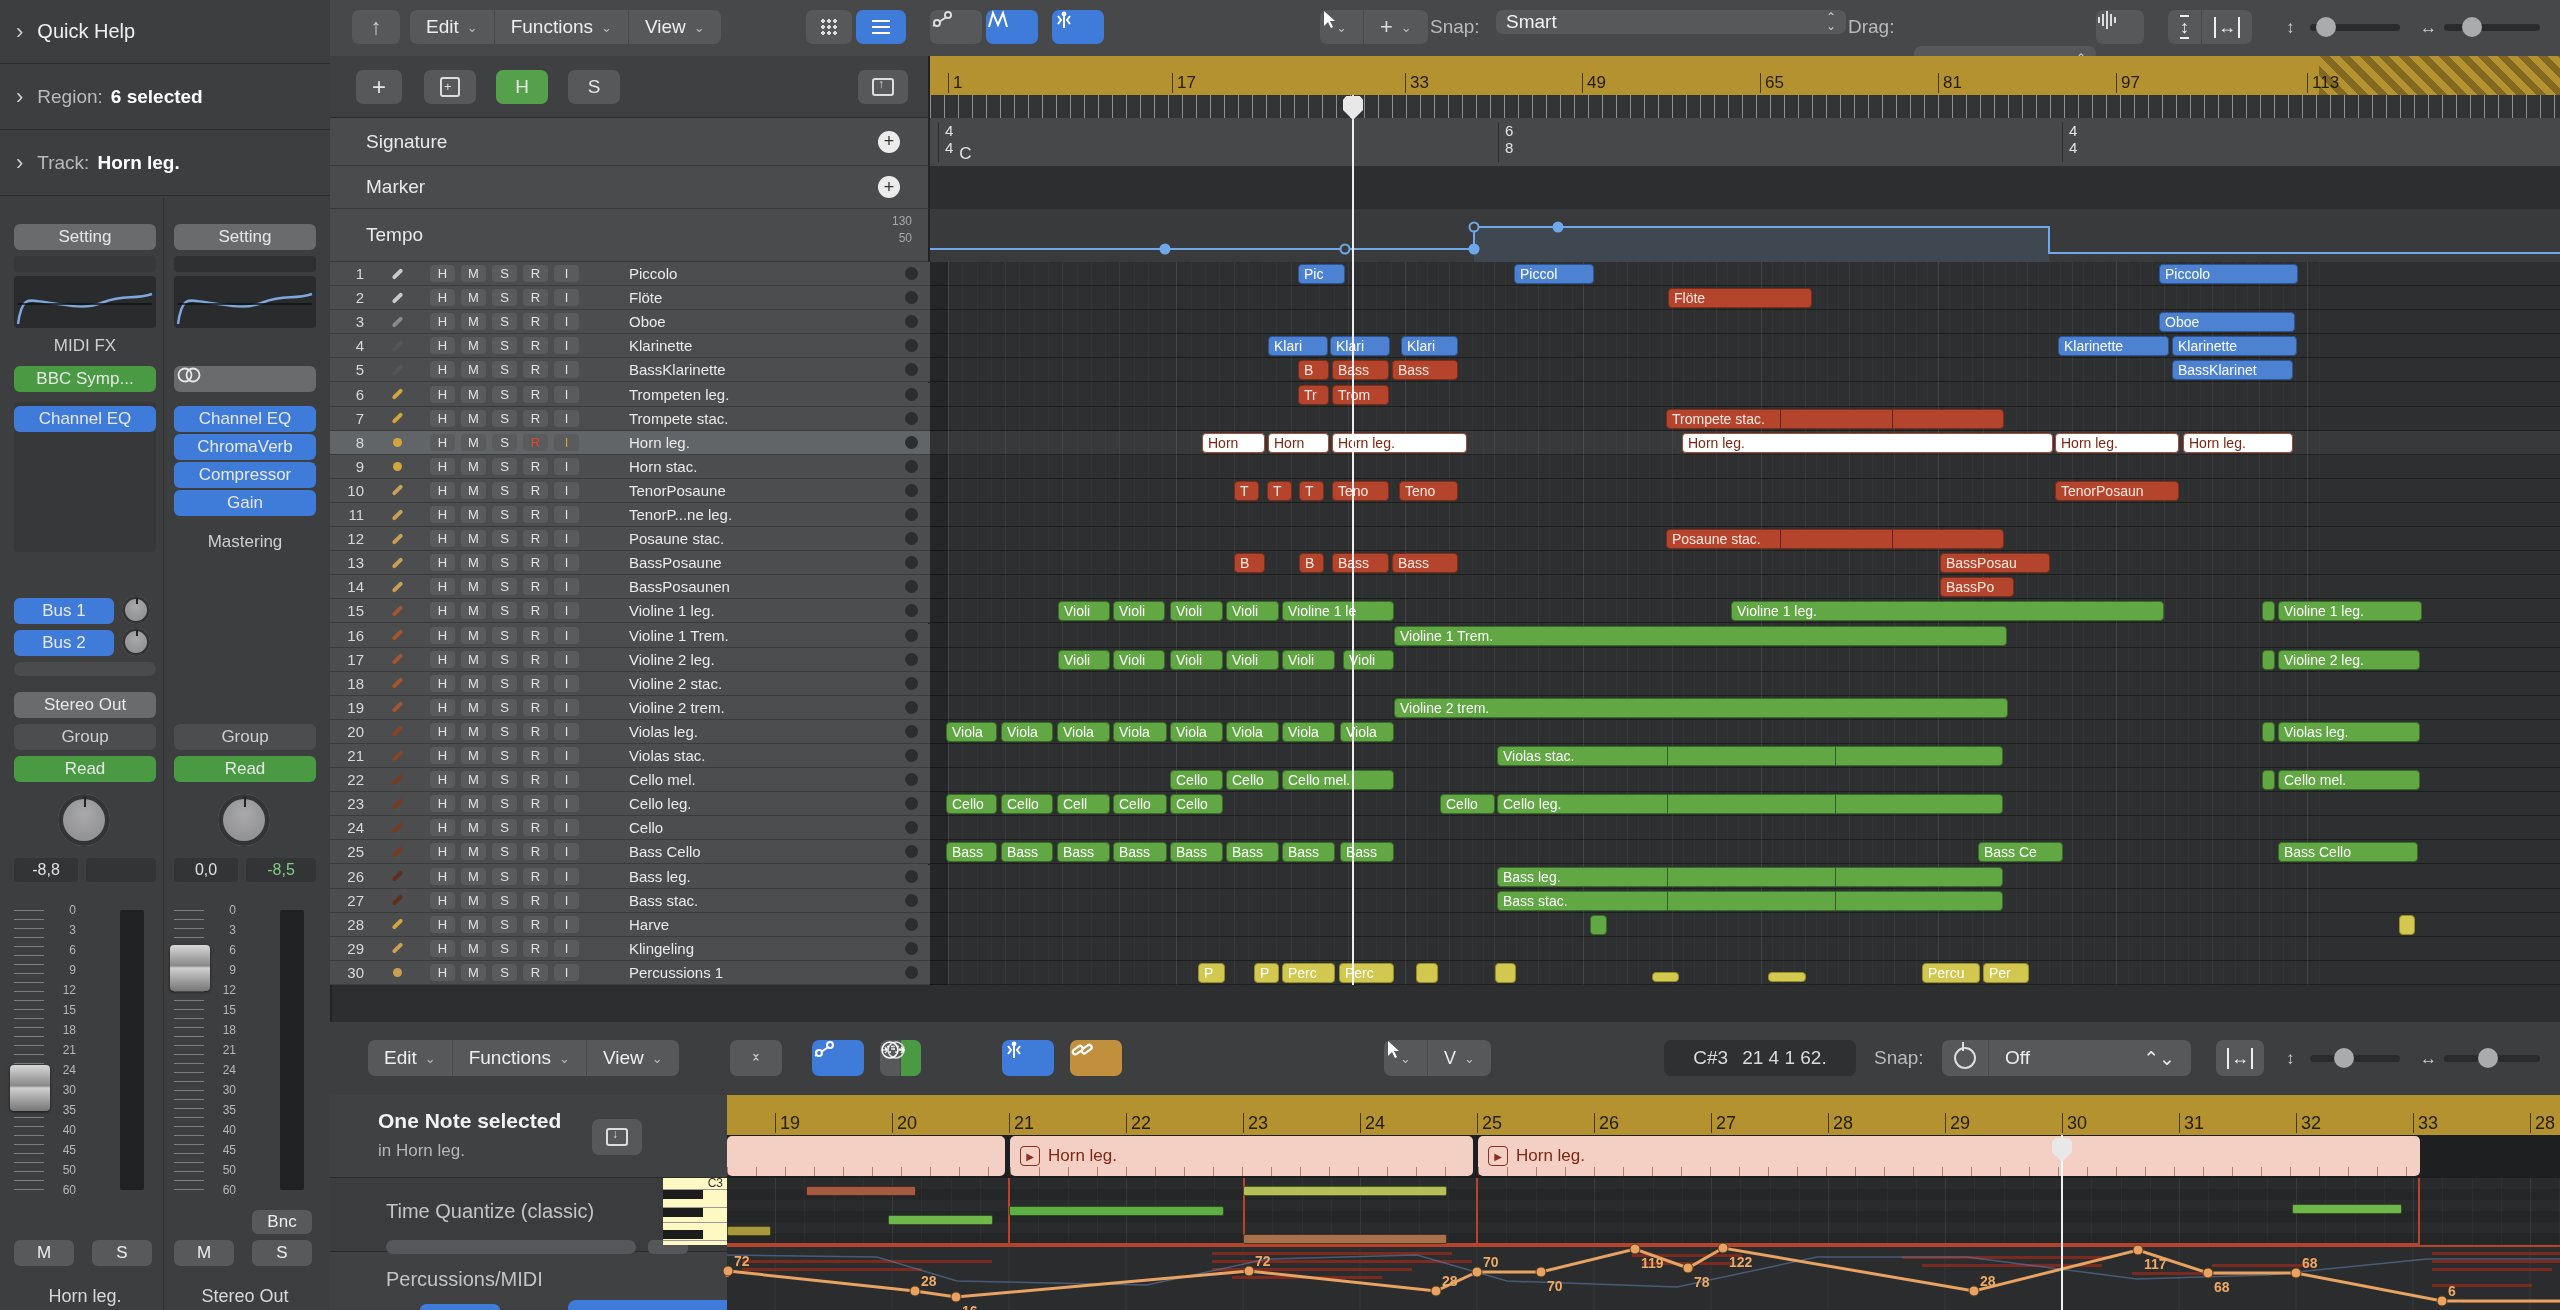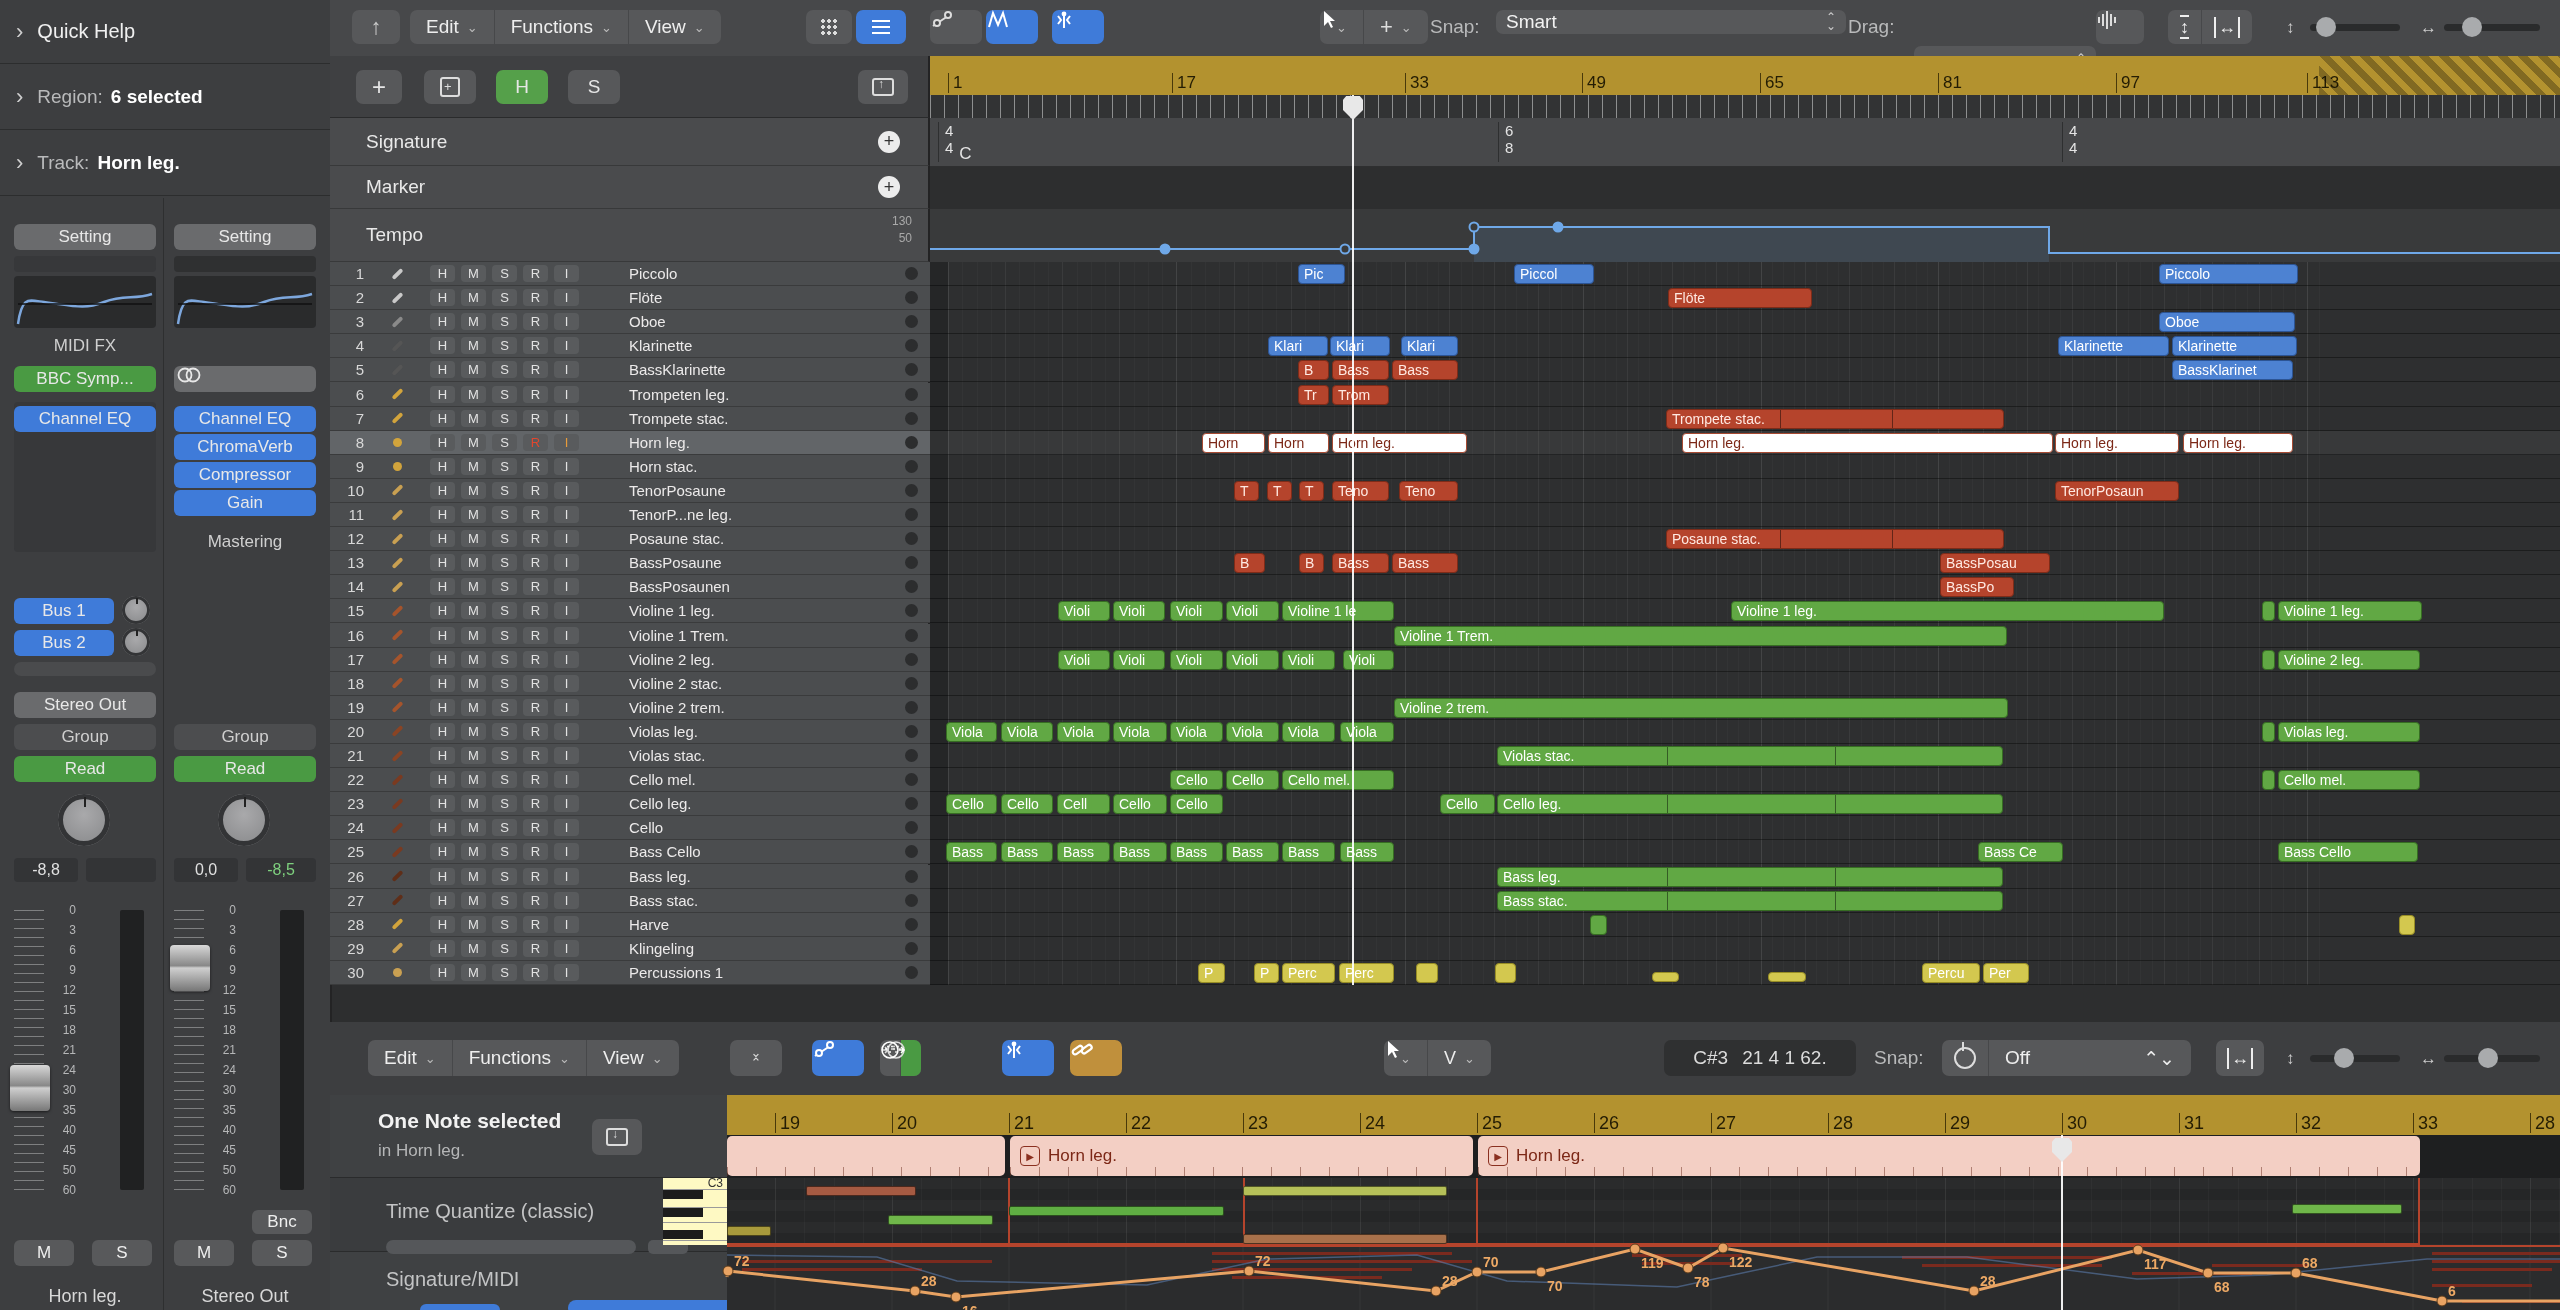--- a/index.html
+++ b/index.html
@@ -1368,21 +1368,21 @@
             <span style="position:absolute;left:4px;top:-3px;font-size:12px;color:#ddd;">↓</span>
           </span>
       </div>
     </div>
     <div class="edrow" style="top:83px;height:74px;background:#3a3c3e;">
       <div class="abs" style="left:56px;top:22px;font-size:20px;color:#c3c4c5;">Time Quantize (classic)</div>
       <div class="abs" style="left:56px;top:62px;width:250px;height:14px;background:#55575a;border-radius:7px;"></div>
       <div class="abs" style="left:318px;top:62px;width:40px;height:14px;background:#55575a;border-radius:5px;"></div>
     </div>
     <div class="edrow" style="top:157px;height:58px;border-bottom:none;">
-      <div class="abs" style="left:56px;top:16px;font-size:20px;color:#c3c4c5;">Signature/MIDI</div>
+      <div class="abs" style="left:56px;top:16px;font-size:20px;color:#c3c4c5;">Percussions/MIDI</div>
       <div class="abs" style="left:90px;top:52px;width:80px;height:12px;background:#3f7bd9;border-radius:6px 6px 0 0;"></div>
       <div class="abs" style="left:238px;top:48px;width:330px;height:16px;background:#3f7bd9;border-radius:8px;"></div>
       <div class="abs" style="left:600px;top:48px;width:60px;height:16px;background:#55575a;border-radius:8px;"></div>
     </div>
   </div>
 
   <div id="proll-ruler" class="abs pr-ruler" style="left:727px;top:1095px;width:1833px;height:40px;">
       <div class="rnum" style="left: 48px; font-size: 18px;">19</div>
       <div class="rnum" style="left: 165px; font-size: 18px;">20</div>
       <div class="rnum" style="left: 282px; font-size: 18px;">21</div>

